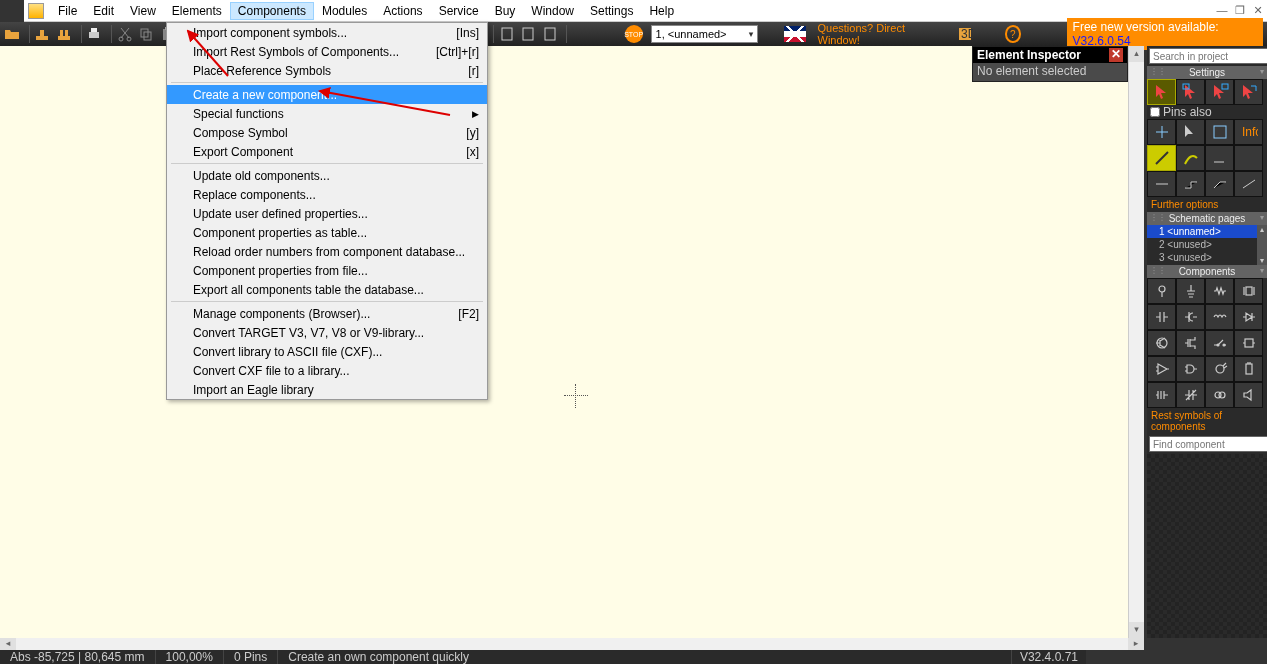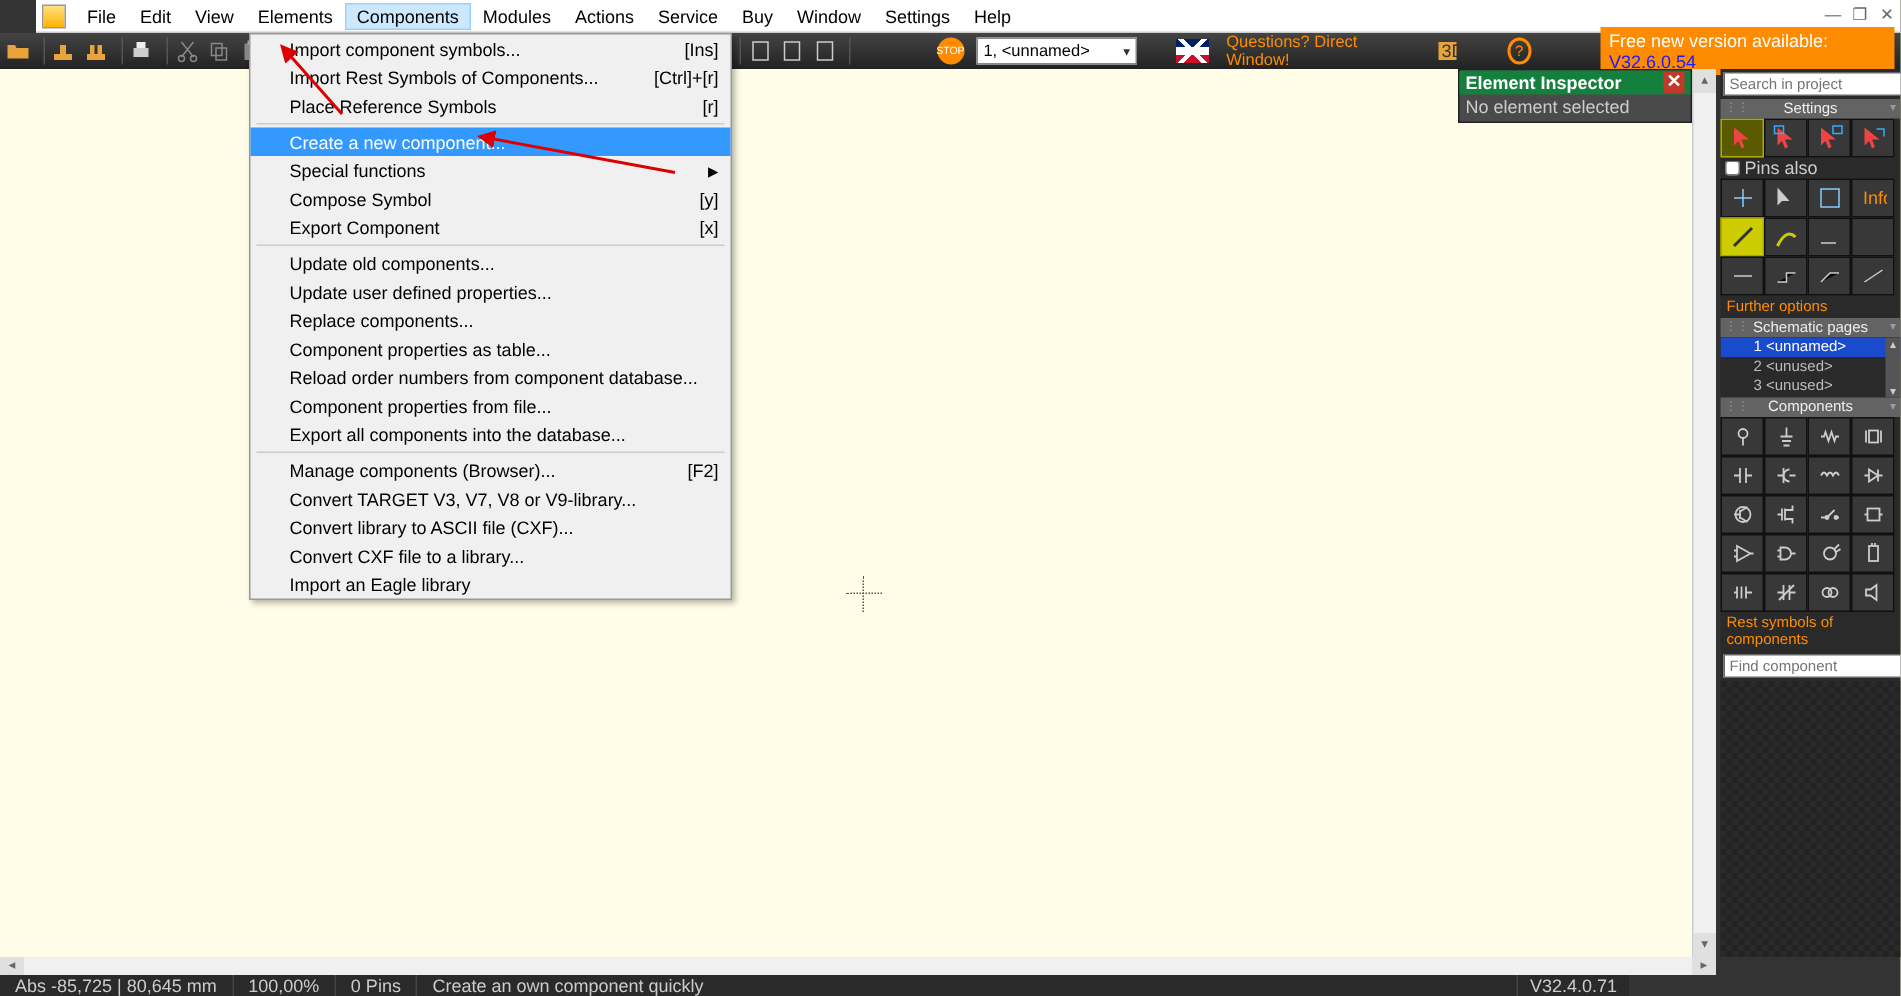--- a/index.html
+++ b/index.html
@@ -44,21 +44,21 @@
 
 
 .canvas { position:absolute; left:0; top:46px; width:1128px; height:592px; background:#fffde7; }
 .crosshair { position:absolute; left:564px; top:338px; width:24px; height:24px; }
 .crosshair::before,.crosshair::after{content:"";position:absolute;background:transparent;}
 .crosshair .h { position:absolute; top:11px; left:0; width:24px; height:1px; border-top:1px dotted #555; }
 .crosshair .v { position:absolute; left:11px; top:0; width:1px; height:24px; border-left:1px dotted #555; }
 
 
 .inspector { position:absolute; left:972px; top:46px; width:156px; height:36px; background:#4a4a4a; color:#fff; font-size:11px; border:1px solid #222; }
-.inspector .hdr { background:#15803d; padding:1px 4px; display:flex; font-weight:bold; }
+.inspector .hdr { background:#000000; padding:1px 4px; display:flex; font-weight:bold; }
 .inspector .hdr .x { margin-left:auto; background:#c0392b; width:14px; height:14px; text-align:center; line-height:13px; cursor:pointer; }
 .inspector .body { padding:1px 4px; color:#ccc; }
 
 
 .vscroll { position:absolute; left:1128px; top:46px; width:16px; height:592px; background:#f0f0f0; border-left:1px solid #ccc; }
 .vscroll .up,.vscroll .dn{height:16px;text-align:center;line-height:14px;color:#666;font-size:9px;background:#e0e0e0;}
 .vscroll .dn{position:absolute;bottom:0;width:100%;}
 
 
 .rpanel { position:absolute; right:0; top:46px; width:120px; height:592px; background:#2a2a2a; color:#ccc; font-size:10px; display:flex; flex-direction:column; }
@@ -68,21 +68,21 @@
 .rp-header::before{content:"⋮⋮";position:absolute;left:3px;color:#999;font-size:8px;}
 .rp-header::after{content:"▾";position:absolute;right:3px;color:#999;font-size:8px;}
 .iconrow { display:flex; flex-wrap:wrap; }
 .pick { width:29px; height:26px; border:1px solid #111; display:flex; align-items:center; justify-content:center; background:#383838; }
 .pick.sel { background:#5a5a00; border-color:#aa0; }
 .pick svg { width:18px; height:18px; }
 .smalltxt { color:#ff8c00; padding:2px 4px; font-size:10px; }
 .cbrow { display:flex; align-items:center; padding:0 3px; gap:3px; font-size:10px; color:#ccc; height:14px;}
 .cbrow input{width:10px;height:10px;}
 .pagelist { background:#2a2a2a; }
-.pagelist .pg { padding:0 22px; font-size:10px; color:#bbb; height:13px; line-height:13px; }
+.pagelist .pg { padding:0 12px; font-size:10px; color:#bbb; height:13px; line-height:13px; }
 .pagelist .pg.sel { background:#1a4bcc; color:#fff; }
 .rp-compsearch { display:flex; padding:2px; gap:2px; }
 .rp-compsearch input{flex:1;height:16px;font-size:10px;padding:0 3px;background:#fff;border:1px solid #666;color:#888;}
 .compgrid { display:flex; flex-wrap:wrap; }
 .cg { width:29px; height:26px; border:1px solid #111; display:flex; align-items:center; justify-content:center; background:#383838; }
 .cg svg { width:16px; height:16px; stroke:#ccc; fill:none; stroke-width:1.2; }
 
 
 .hscroll { position:absolute; left:0; top:638px; width:1144px; height:12px; background:#f0f0f0; display:flex; }
 .hscroll .l,.hscroll .r{width:16px;text-align:center;font-size:9px;color:#666;background:#e0e0e0;}
@@ -234,36 +234,36 @@
     </div>
     <div class="ddrow">
       <span>Export Component</span>
       <span class="sc">[x]</span>
     </div>
     <div class="ddsep"></div>
     <div class="ddrow">
       <span>Update old components...</span>
     </div>
     <div class="ddrow">
+      <span>Replace components...</span>
+    </div>
+    <div class="ddrow">
       <span>Update user defined properties...</span>
     </div>
     <div class="ddrow">
-      <span>Replace components...</span>
-    </div>
-    <div class="ddrow">
       <span>Component properties as table...</span>
     </div>
     <div class="ddrow">
       <span>Reload order numbers from component database...</span>
     </div>
     <div class="ddrow">
       <span>Component properties from file...</span>
     </div>
     <div class="ddrow">
-      <span>Export all components into the database...</span>
+      <span>Export all components table the database...</span>
     </div>
     <div class="ddsep"></div>
     <div class="ddrow">
       <span>Manage components (Browser)...</span>
       <span class="sc">[F2]</span>
     </div>
     <div class="ddrow">
       <span>Convert TARGET V3, V7, V8 or V9-library...</span>
     </div>
     <div class="ddrow">

